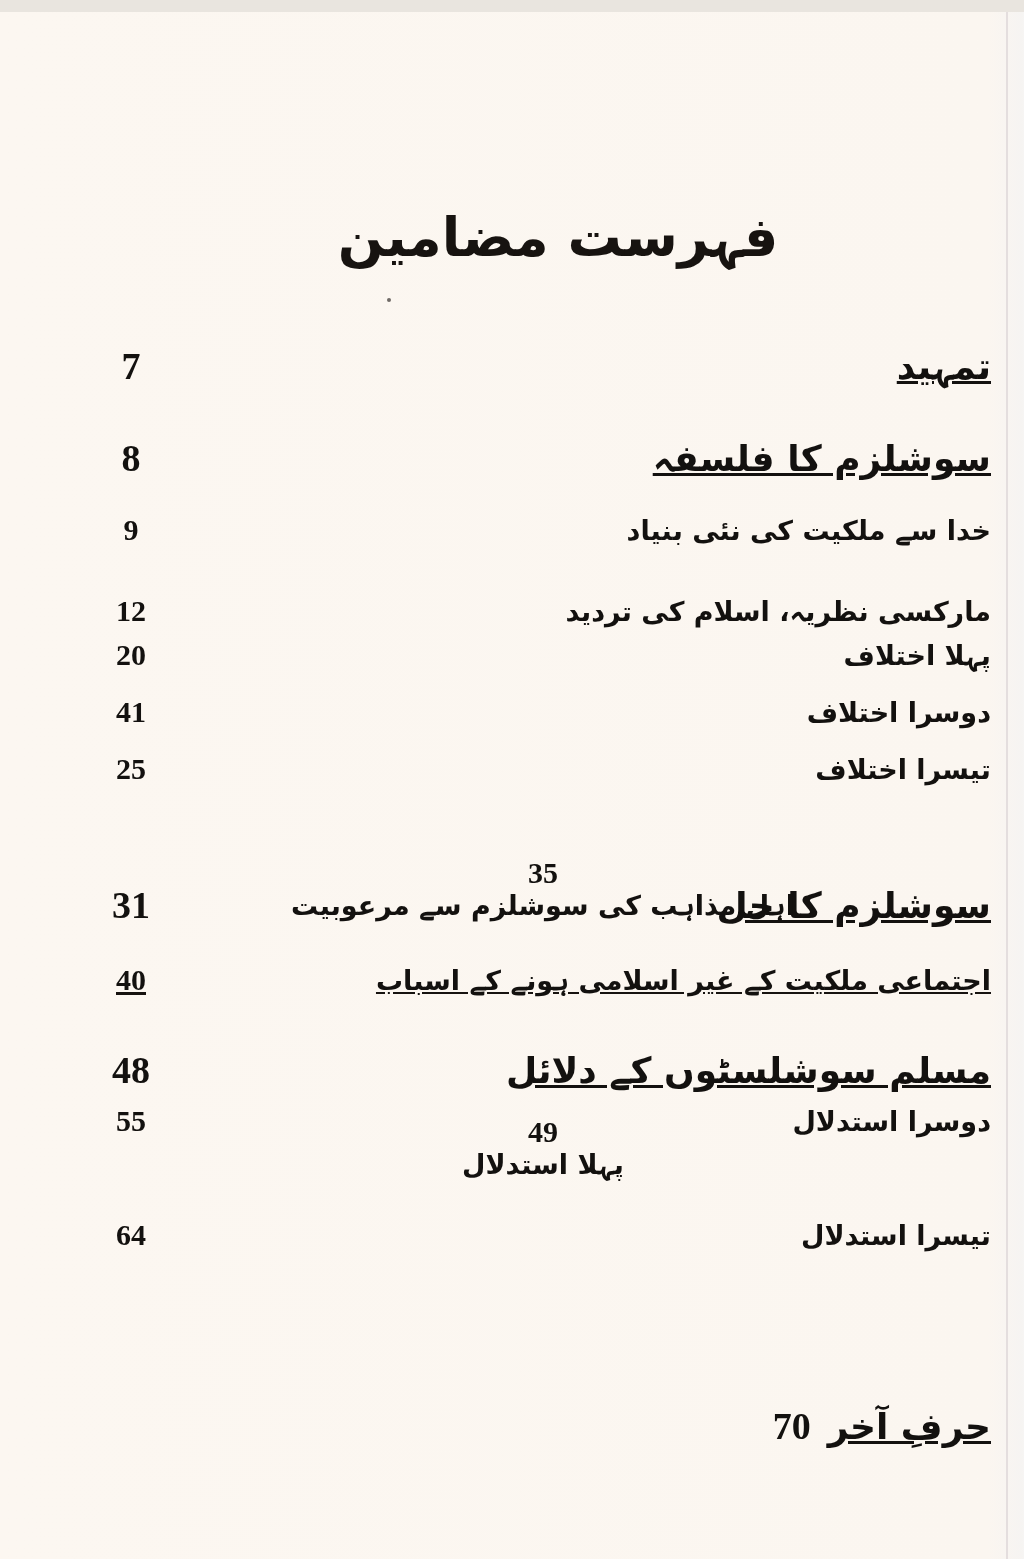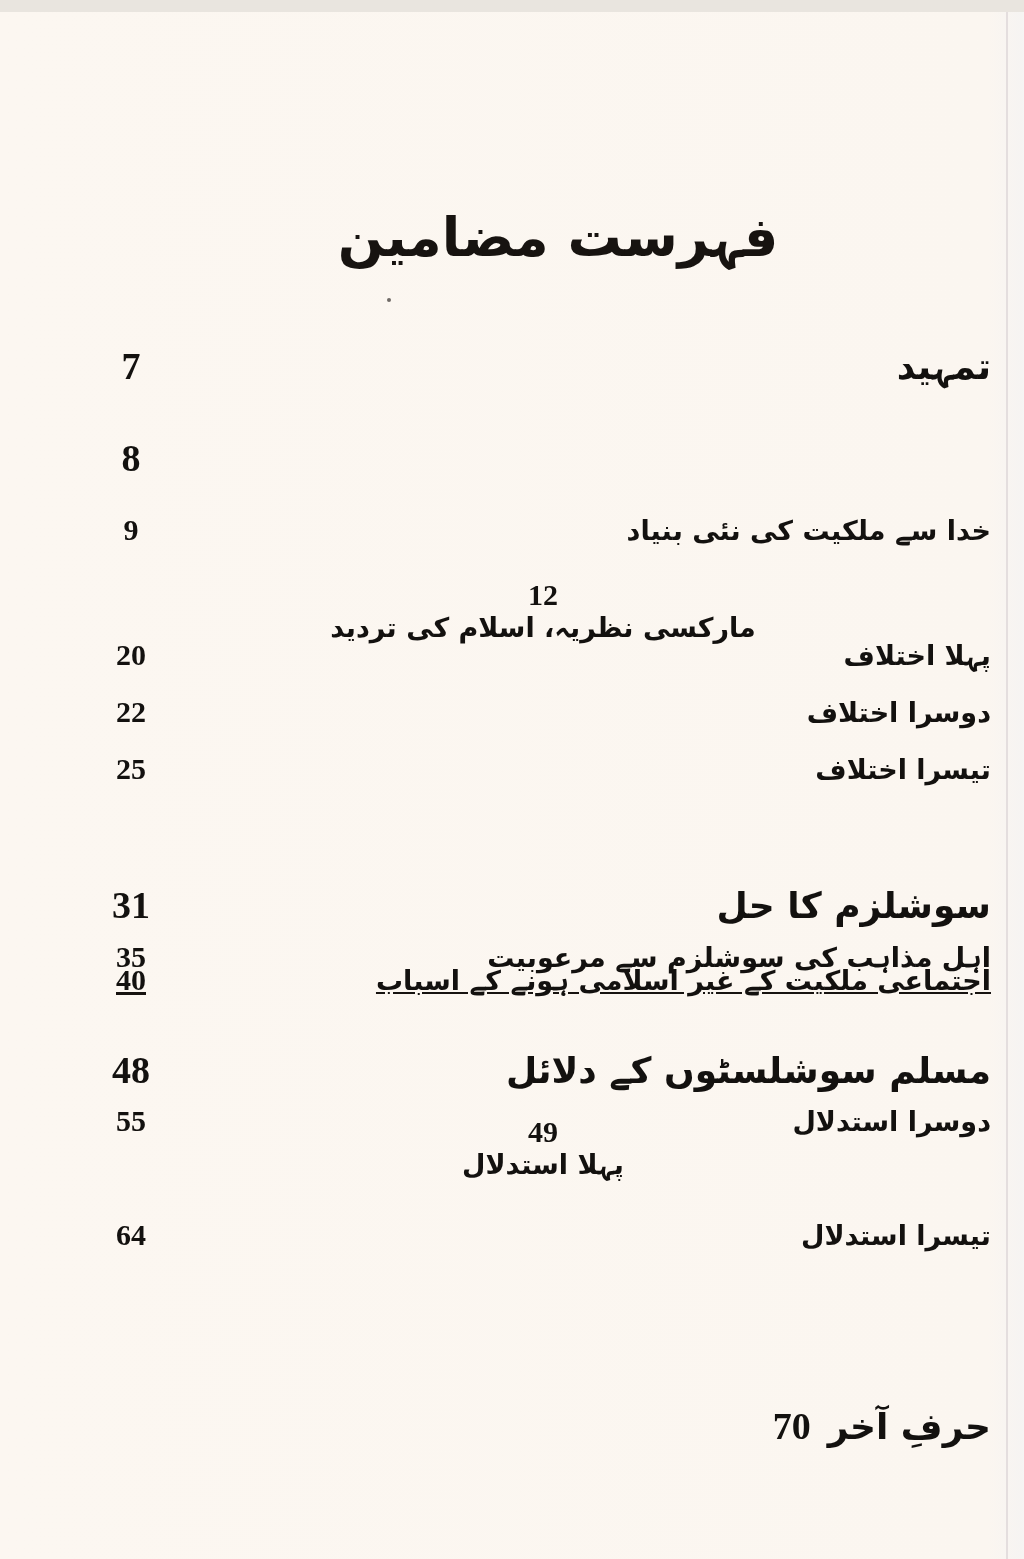--- a/index.html
+++ b/index.html
@@ -65,31 +65,31 @@
   }
   .row.section .page-num { font-size: 38px; }
   .label {
     direction: rtl;
     unicode-bidi: embed;
     font-size: 27px;
     font-weight: bold;
     white-space: nowrap;
     color: #13110f;
   }
-  .row.section .label { font-size: 36px; }
+  .row.section .label { font-size: 36px; text-decoration: underline; }
 
   .r0  { top: 332px; }
   .r1  { top: 424px; }
   .r2  { top: 501px; }
-  .r3  { top: 566px; flex-direction: column; }
+  .r3  { top: 582px; }
   .r4  { top: 626px; }
   .r5  { top: 683px; }
   .r6  { top: 740px; }
   .r7  { top: 871px; }
-  .r8  { top: 928px; }
+  .r8  { top: 844px; flex-direction: column; }
   .r9  { top: 951px; text-decoration: underline; }
   .r10 { top: 1036px; }
   .r11 { top: 1103px; flex-direction: column; }
   .r12 { top: 1092px; }
   .r13 { top: 1206px; justify-content: space-between; }
   .r14 { top: 1392px; justify-content: flex-end; }
 </style>
 </head>
 <body>
 
@@ -97,35 +97,36 @@
 
   <h1 class="toc-title">فہرست مضامین</h1>
   <div class="title-speck"></div>
 
   <div class="row section r0">
     <span class="page-num">7</span>
     <span class="label">تمہید</span>
   </div>
   <div class="row section r1">
     <span class="page-num">8</span>
+    <span class="label">سوشلزم کا فلسفہ</span>
   </div>
   <div class="row sub r2">
     <span class="page-num">9</span>
     <span class="label">خدا سے ملکیت کی نئی بنیاد</span>
   </div>
   <div class="row sub r3">
     <span class="page-num">12</span>
     <span class="label">مارکسی نظریہ، اسلام کی تردید</span>
   </div>
   <div class="row sub r4">
     <span class="page-num">20</span>
     <span class="label">پہلا اختلاف</span>
   </div>
   <div class="row sub r5">
-    <span class="page-num">22</span>
+    <span class="page-num">41</span>
     <span class="label">دوسرا اختلاف</span>
   </div>
   <div class="row sub r6">
     <span class="page-num">25</span>
     <span class="label">تیسرا اختلاف</span>
   </div>
   <div class="row section r7">
     <span class="page-num">31</span>
     <span class="label">سوشلزم کا حل</span>
   </div>

